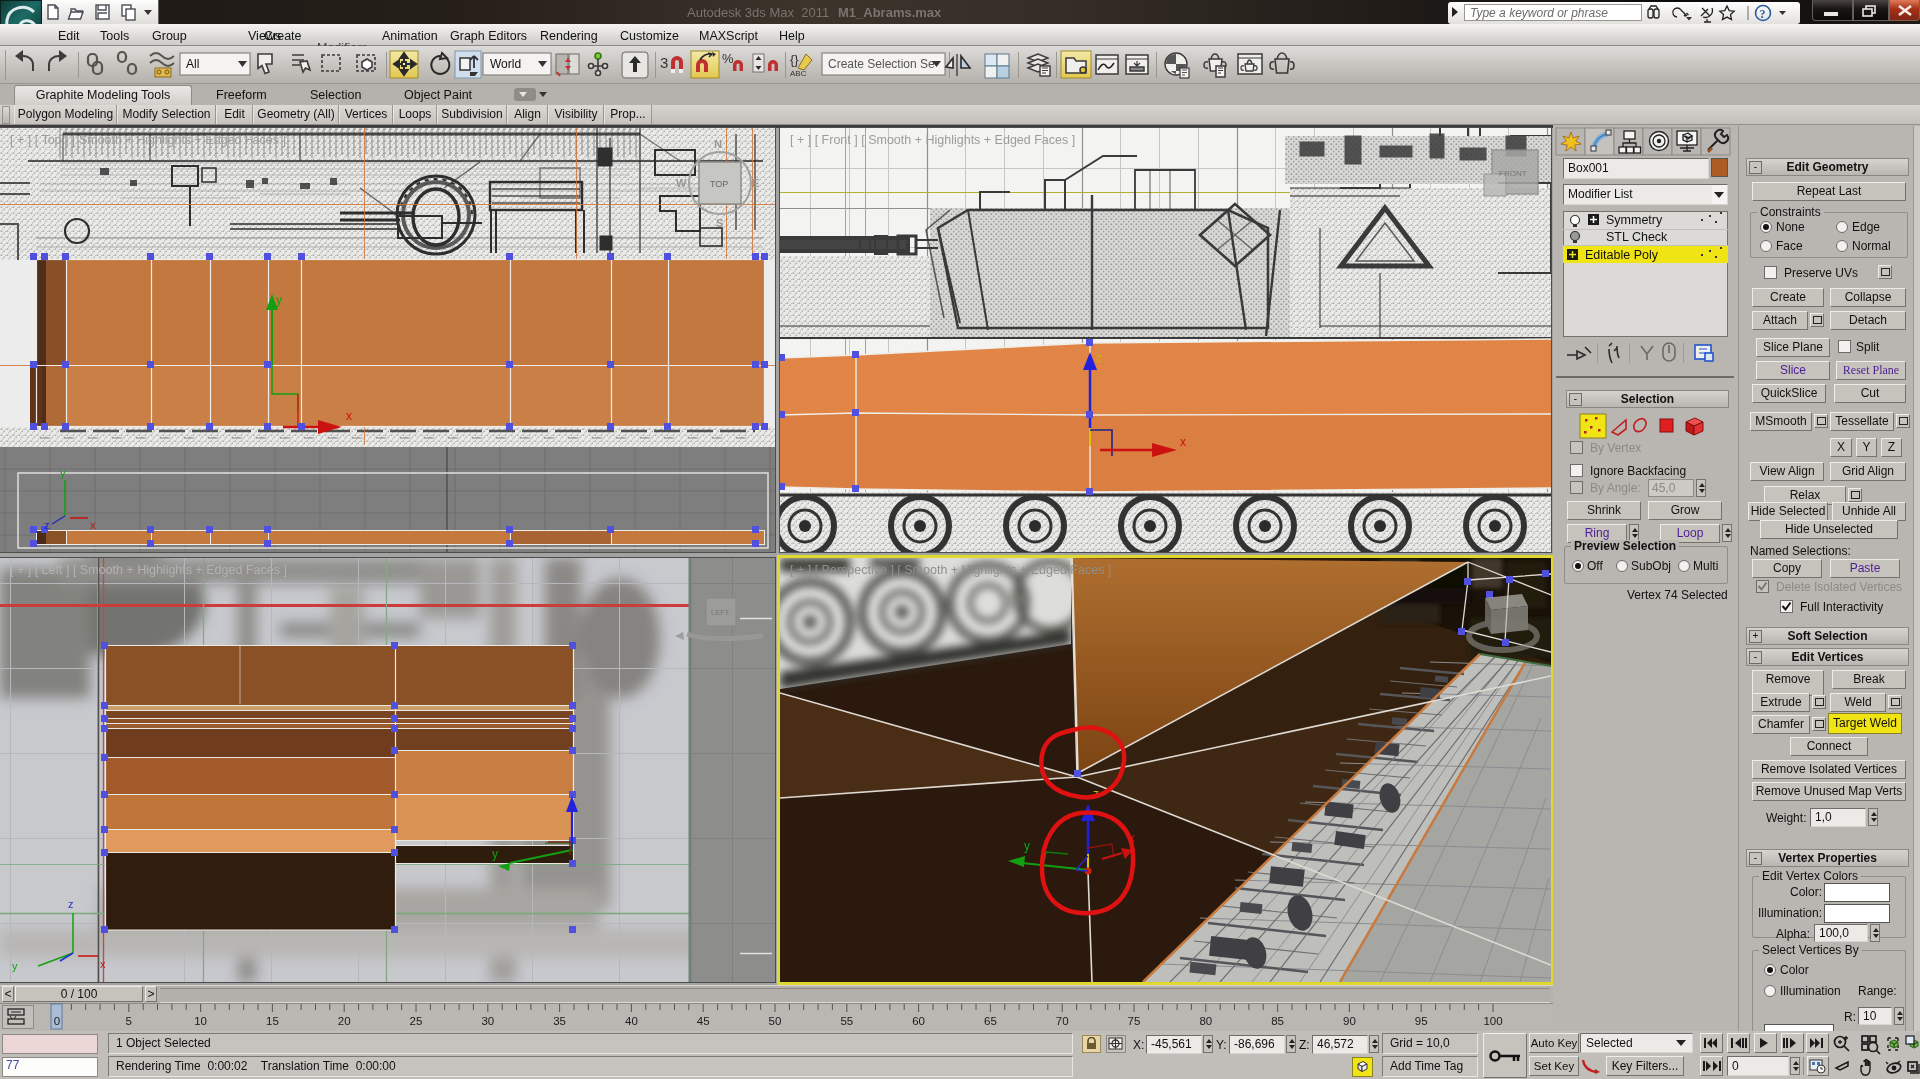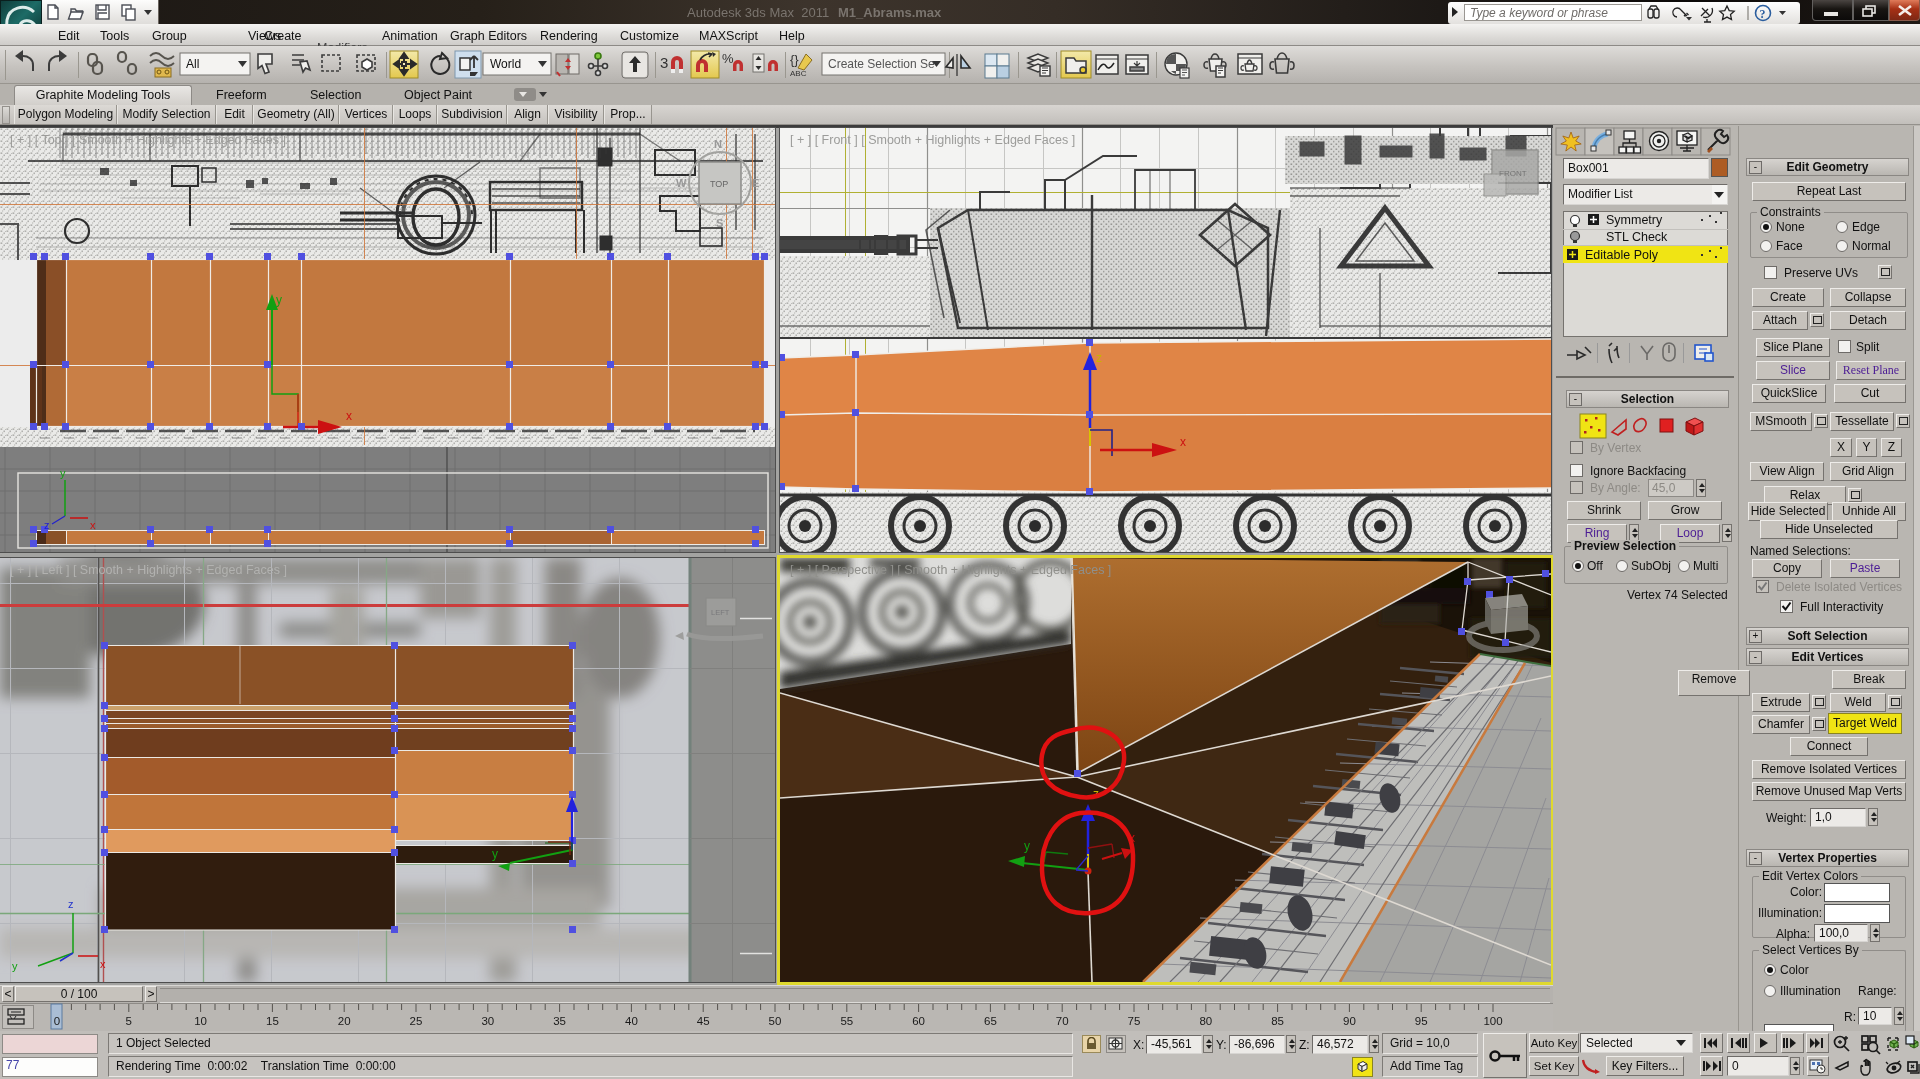--- a/index.html
+++ b/index.html
@@ -1050,21 +1050,21 @@
     <svg class="abs" style="left:1756px;top:580px;" width="13" height="13">
         <path d="M2.5 6 l3 3.5 5 -7" stroke="#777" stroke-width="2" fill="none"></path>
       </svg>
     <div class="cb" style="left:1780px;top:600px;"></div>
       <div class="lbl" style="left:1800px;top:600px;">Full Interactivity</div>
     <svg class="abs" style="left:1780px;top:600px;" width="13" height="13">
         <path d="M2.5 6 l3 3.5 5 -7" stroke="#111" stroke-width="2" fill="none"></path>
       </svg>
     <div class="roll" style="left:1746px;top:627px;width:163px;height:18px;">Soft Selection<span class="pm">+</span></div>
     <div class="roll" style="left:1746px;top:648px;width:163px;height:18px;">Edit Vertices<span class="pm">-</span></div>
-    <div class="btn" style="left:1678px;top:670px;width:72px;height:26px;">Remove</div>
+    <div class="btn" style="left:1752px;top:670px;width:72px;height:26px;">Remove</div>
     <div class="btn" style="left:1832px;top:670px;width:74px;height:19px;">Break</div>
     <div class="btn" style="left:1752px;top:693px;width:58px;height:19px;">Extrude</div>
       <div class="sbox" style="left:1812px;top:695px;"></div>
     <div class="btn" style="left:1830px;top:693px;width:56px;height:19px;">Weld</div>
       <div class="sbox" style="left:1888px;top:695px;"></div>
     <div class="btn" style="left:1752px;top:715px;width:58px;height:19px;">Chamfer</div>
       <div class="sbox" style="left:1812px;top:717px;"></div>
     <div class="abs" style="left:1828px;top:713px;width:74px;height:21px;background:#f0e414;border:1px solid #8a8420;box-sizing:border-box;font-size:12px;text-align:center;line-height:19px;color:#111;">Target Weld</div>
     <div class="btn" style="left:1790px;top:737px;width:78px;height:19px;">Connect</div>
     <div class="btn" style="left:1752px;top:760px;width:154px;height:19px;">Remove Isolated Vertices</div>

